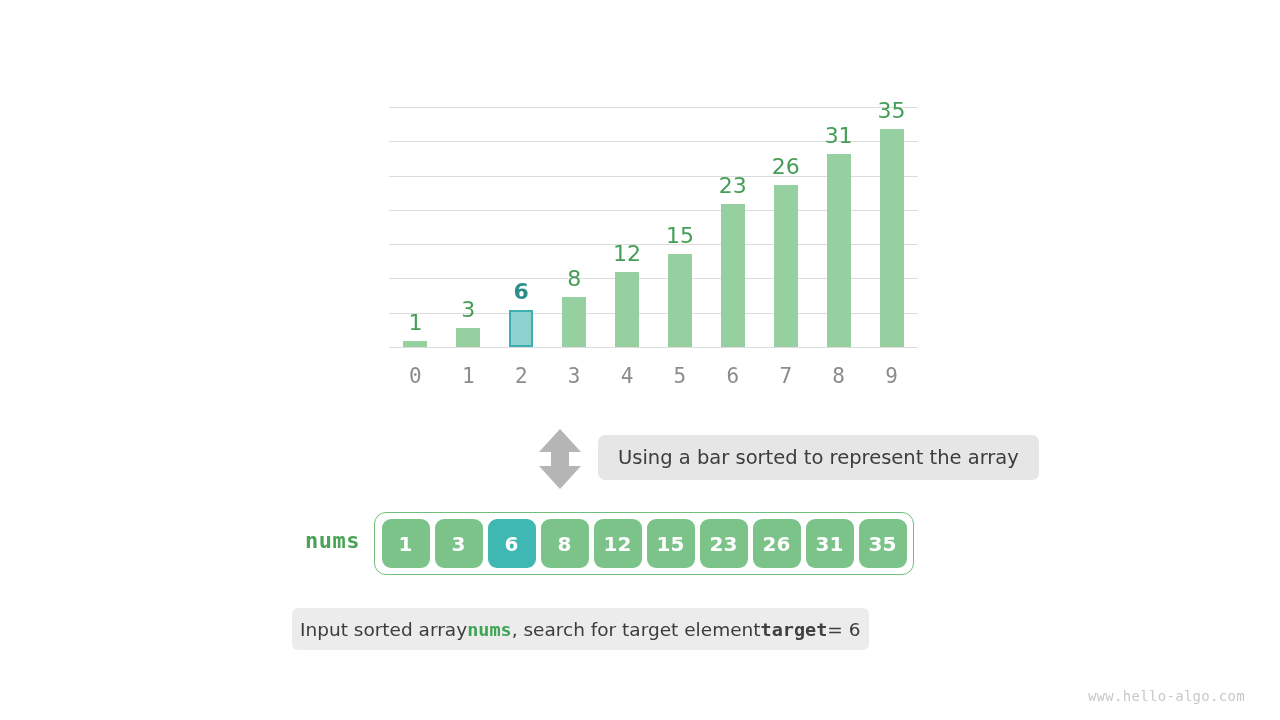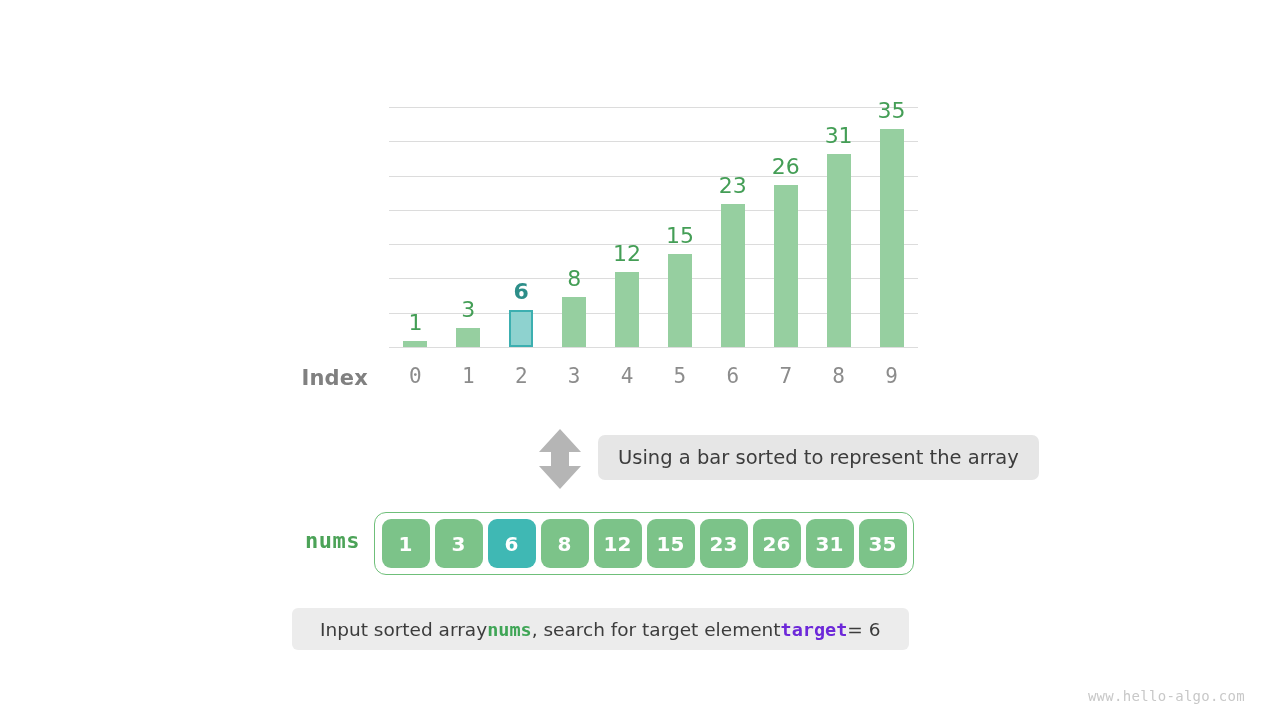--- a/index.html
+++ b/index.html
@@ -182,58 +182,57 @@
   }
 
   
   #bottom-caption {
     position: absolute;
     left: 292px;
     top: 608px;
     height: 42px;
     display: flex;
     align-items: center;
-    padding: 0 28px;
+    padding: 0 8px;
     background: #ececec;
     border-radius: 6px;
     font-family: "DejaVu Sans", sans-serif;
     font-size: 18.5px;
     color: #3c3c3c;
     white-space: nowrap;
   }
   .code-green {
     font-family: "DejaVu Sans Mono", monospace;
     font-weight: bold;
     color: #3fa556;
   }
   .code-teal {
     font-family: "DejaVu Sans Mono", monospace;
     font-weight: bold;
-    color: #6d28d9;
+    color: #404040;
   }
 
   
   #watermark {
     position: absolute;
     right: 35px;
     bottom: 16px;
     font-family: "DejaVu Sans Mono", monospace;
     font-size: 14px;
     color: #c8c8c8;
     letter-spacing: 0.3px;
     text-align: right;
   }
 </style>
 </head>
 <body>
 
 <div id="chart-area">
 
 
-  <div class="axis-label" id="index-axis-label">Index</div>
 
   <div id="plot">
     <div id="gridlines">
         <div class="gridline" style="top: 0px;"></div>
         <div class="gridline" style="top: 34.2857px;"></div>
         <div class="gridline" style="top: 68.5714px;"></div>
         <div class="gridline" style="top: 102.857px;"></div>
         <div class="gridline" style="top: 137.143px;"></div>
         <div class="gridline" style="top: 171.429px;"></div>
         <div class="gridline" style="top: 205.714px;"></div>

